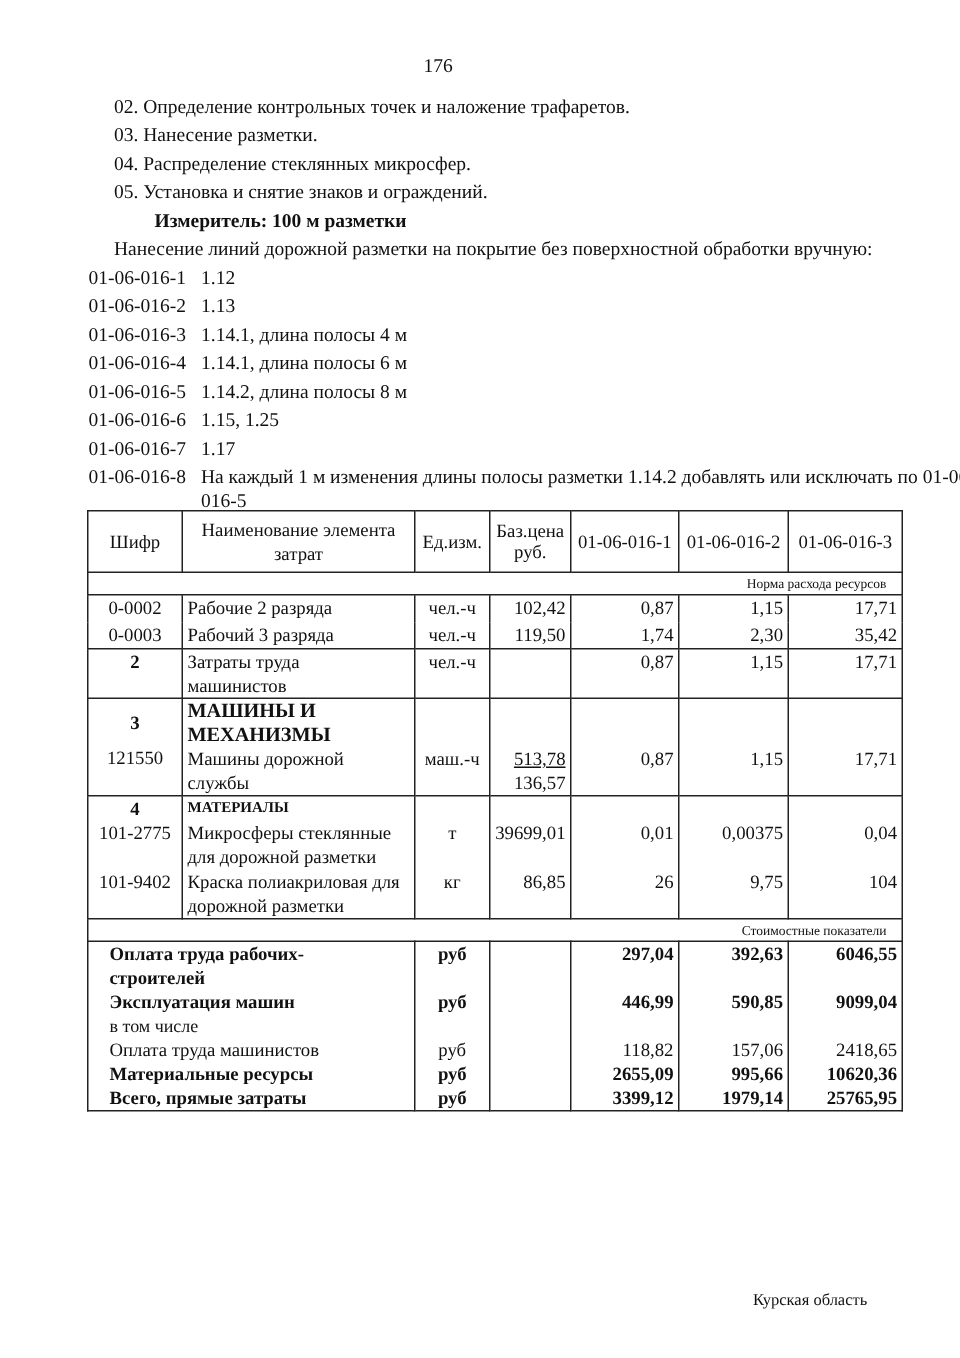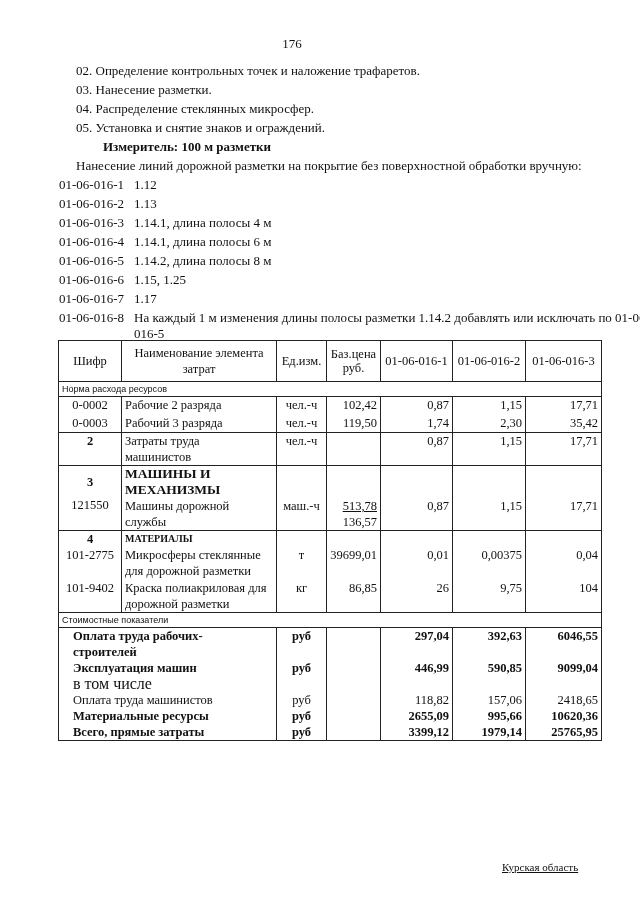--- a/index.html
+++ b/index.html
@@ -10,28 +10,28 @@
   .op { left: 76px; font-size: 13px; }
   .meas { left: 63px; top: 139px; font-weight: bold; font-size: 13px; margin-left: 40px; }
   .intro { left: 76px; top: 158px; font-size: 13px; }
   .code-row { left: 59px; font-size: 13px; }
   .code-row .c { display: inline-block; width: 75px; }
   .code-row .d { display: inline-block; white-space: normal; width: 520px; vertical-align: top; line-height: 16px; }
   table.t { position: absolute; left: 58px; top: 340px; width: 543px; border-collapse: collapse;
             font-size: 12.5px; table-layout: fixed; }
   table.t td, table.t th { border: 1px solid #222; padding: 0 3px; vertical-align: top; line-height: 16px; font-weight: normal; }
   table.t th { text-align: center; vertical-align: middle; height: 40px; }
-  .sub { font-family: Liberation Sans, sans-serif; font-size: 9px; padding-right: 10px !important; height: 14px; line-height: 14px !important; }
+  .sub { font-family: Liberation Serif, serif; font-size: 9px; text-align: right; padding-right: 10px !important; height: 14px; line-height: 14px !important; }
   .num { text-align: right; }
   .ctr { text-align: center; }
   .b { font-weight: bold !important; }
   .nb-t td { border-top: none !important; margin-top: 27px; }
   .nb-b td { border-bottom: none !important; }
   .u { text-decoration: underline; }
-  .footer { left: 502px; top: 861px; font-size: 11px; text-decoration: underline; }
+  .footer { left: 502px; top: 861px; font-size: 11px; }
   .ind { padding-left: 14px !important; font-family: Liberation Serif, serif; }
 </style>
 </head>
 <body>
 
 <div class="abs page-num">176</div>
 
 <div class="abs op" style="top:63px">02. Определение контрольных точек и наложение трафаретов.</div>
 <div class="abs op" style="top:82px">03. Нанесение разметки.</div>
 <div class="abs op" style="top:101px">04. Распределение стеклянных микросфер.</div>
@@ -158,21 +158,21 @@
       <div style="padding-top:17px">104</div>
     </td>
   </tr>
   <tr>
     <td colspan="7" class="sub">Стоимостные показатели</td>
   </tr>
   <tr>
     <td colspan="2" class="ind">
       <div class="b" style="width:150px;white-space:normal">Оплата труда рабочих-строителей</div>
       <div class="b">Эксплуатация машин</div>
-      <div style="font-size:16px">в том числе</div>
+      <div style="font-size:12px">в том числе</div>
       <div>Оплата труда машинистов</div>
       <div class="b">Материальные ресурсы</div>
       <div class="b">Всего, прямые затраты</div>
     </td>
     <td class="ctr">
       <div class="b">руб</div>
       <div class="b" style="padding-top:16px">руб</div>
       <div style="padding-top:16px">руб</div>
       <div class="b">руб</div>
       <div class="b">руб</div>

